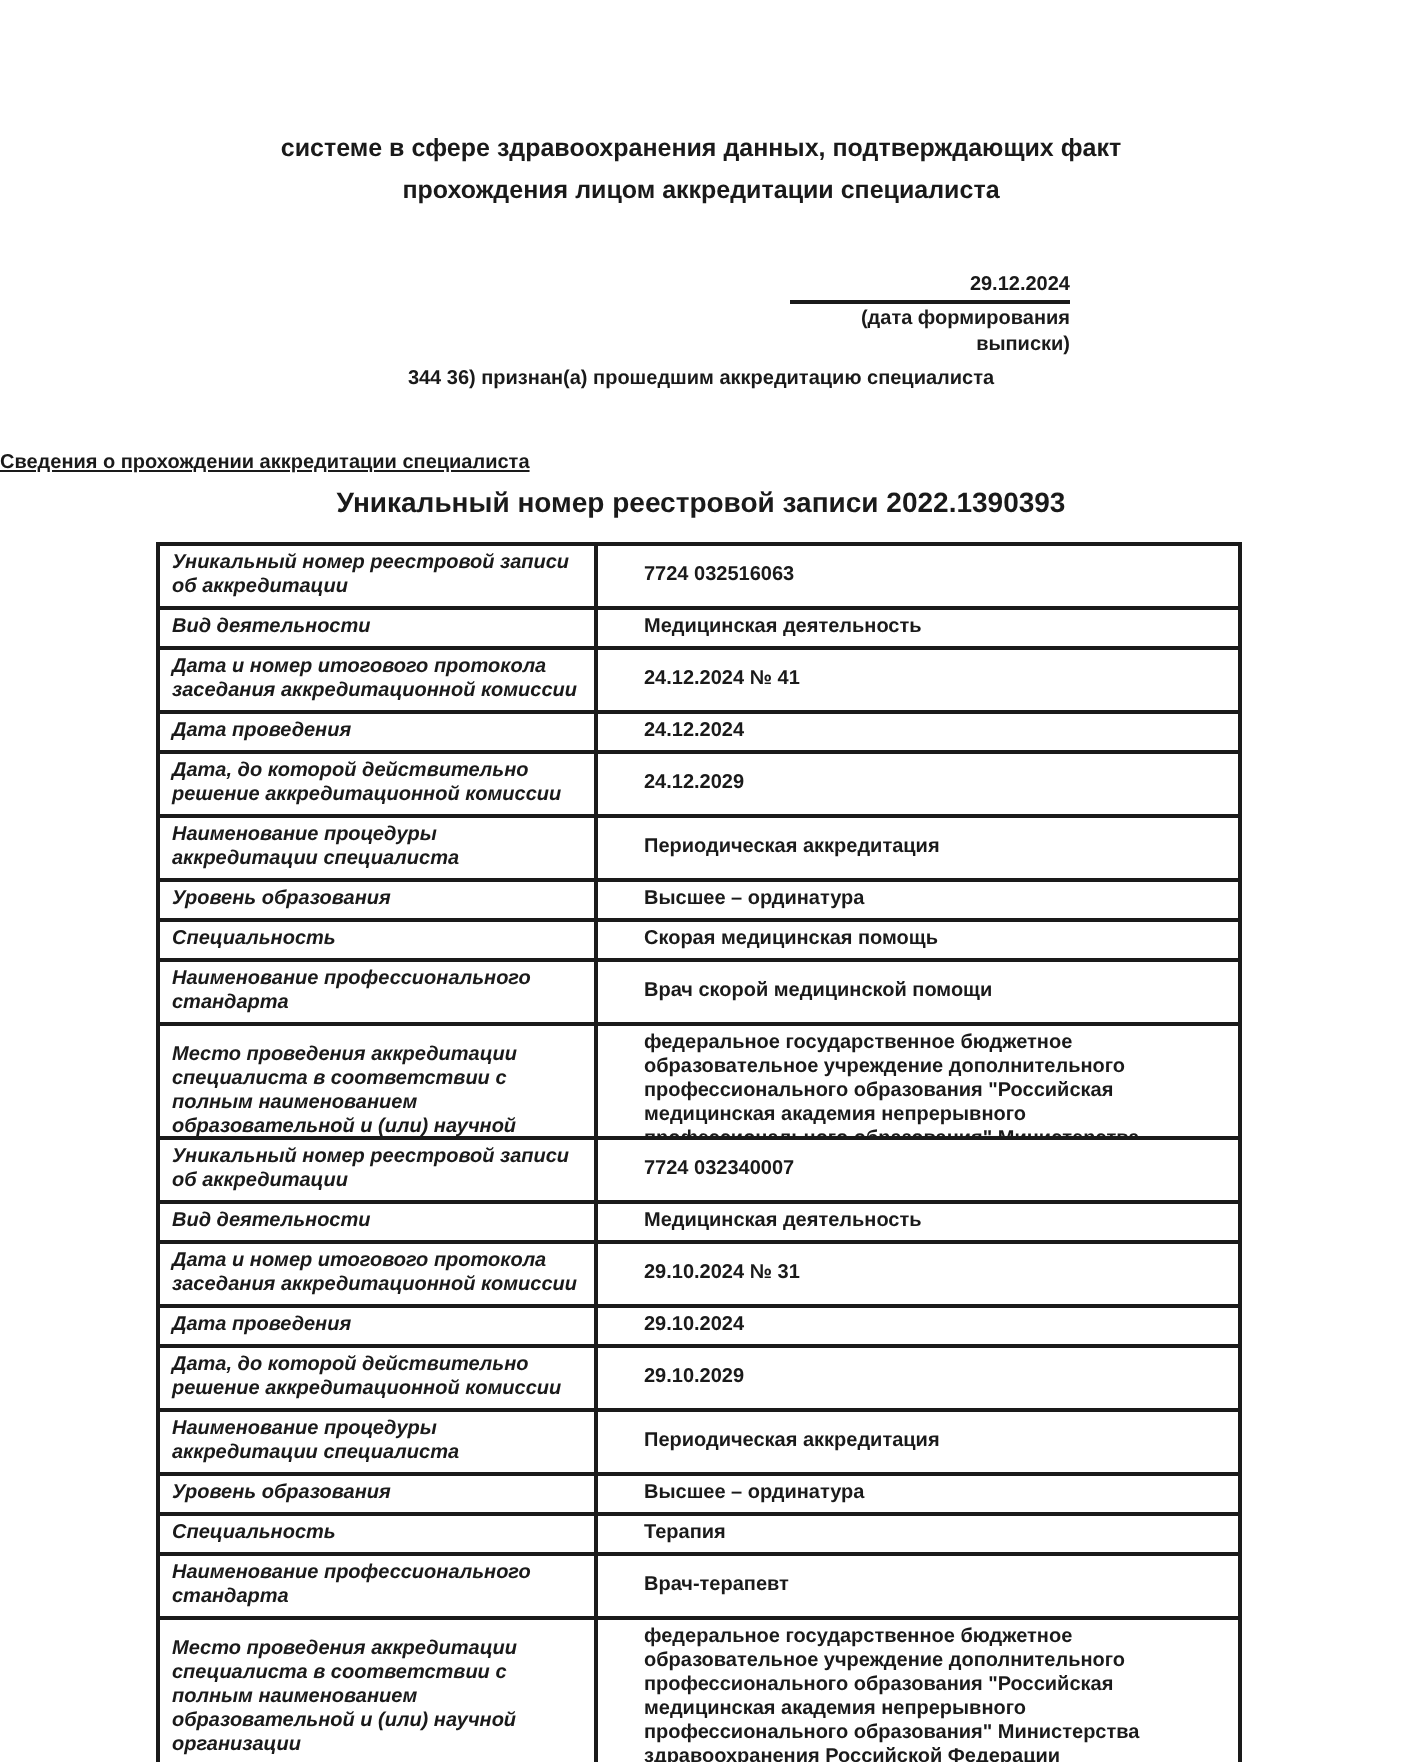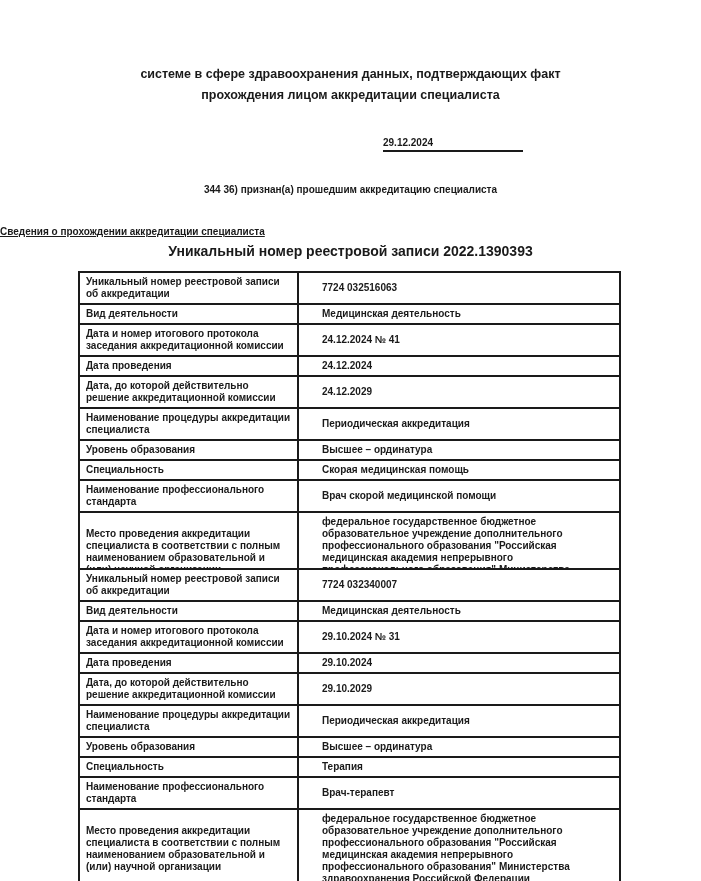--- a/index.html
+++ b/index.html
@@ -12,21 +12,21 @@
     color: #1a1a1a;
     overflow: hidden;
   }
   .title {
     position: absolute; top: 64px; left: 0; right: 0;
     text-align: center;
     font-size: 12.5px; line-height: 21px;
   }
   .date-block {
     position: absolute; top: 136px; left: 383px; width: 152px;
-    text-align: left; font-size: 10px; line-height: 13px;
+    text-align: right; font-size: 10px; line-height: 13px;
   }
   .date-value {
     display: inline-block; min-width: 140px;
     border-bottom: 2px solid #1a1a1a; padding-bottom: 1px;
   }
   .date-caption { display: block; margin-top: 1px; }
   .intro {
     position: absolute; top: 183px; left: 30px; right: 30px;
     text-align: center; font-size: 10px; line-height: 14px;
   }
@@ -46,35 +46,36 @@
   }
   table.t1 { top: 271px; }
   table.t2 { top: 568px; }
   .acc-table td {
     border: 2px solid #1a1a1a;
     font-size: 10px; line-height: 12px;
     vertical-align: middle;
     padding: 3px 6px;
     word-wrap: break-word;
   }
-  .acc-table td.label { width: 205px; }
+  .acc-table td.label { width: 205px; font-style: italic; }
   .acc-table td.value { padding-left: 23px; }
 </style>
 </head>
 <body>
 
 <div>
 
   <div class="title">
     <div>системе в сфере здравоохранения данных, подтверждающих факт</div>
     <div>прохождения лицом аккредитации специалиста</div>
   </div>
 
   <div class="date-block">
     <span class="date-value">29.12.2024</span>
+    <span class="date-caption">(дата формирования выписки)</span>
   </div>
 
   <div class="intro">
     <div>344 36) признан(а) прошедшим аккредитацию специалиста</div>
   </div>
 
   <div class="section-heading">Сведения о прохождении аккредитации специалиста</div>
 
   <div class="record-heading">Уникальный номер реестровой записи 2022.1390393</div>
 

